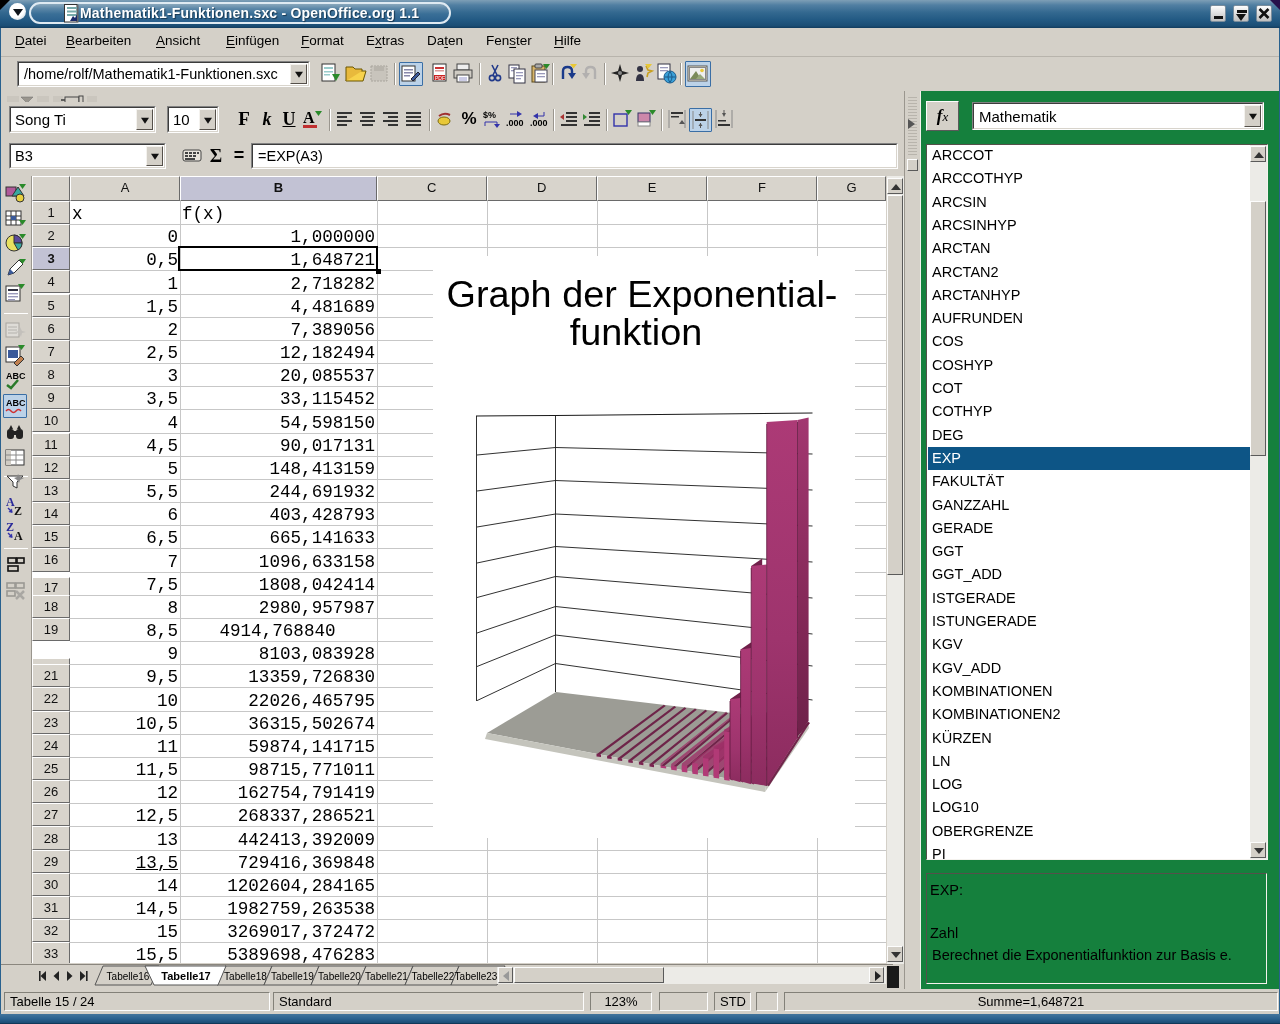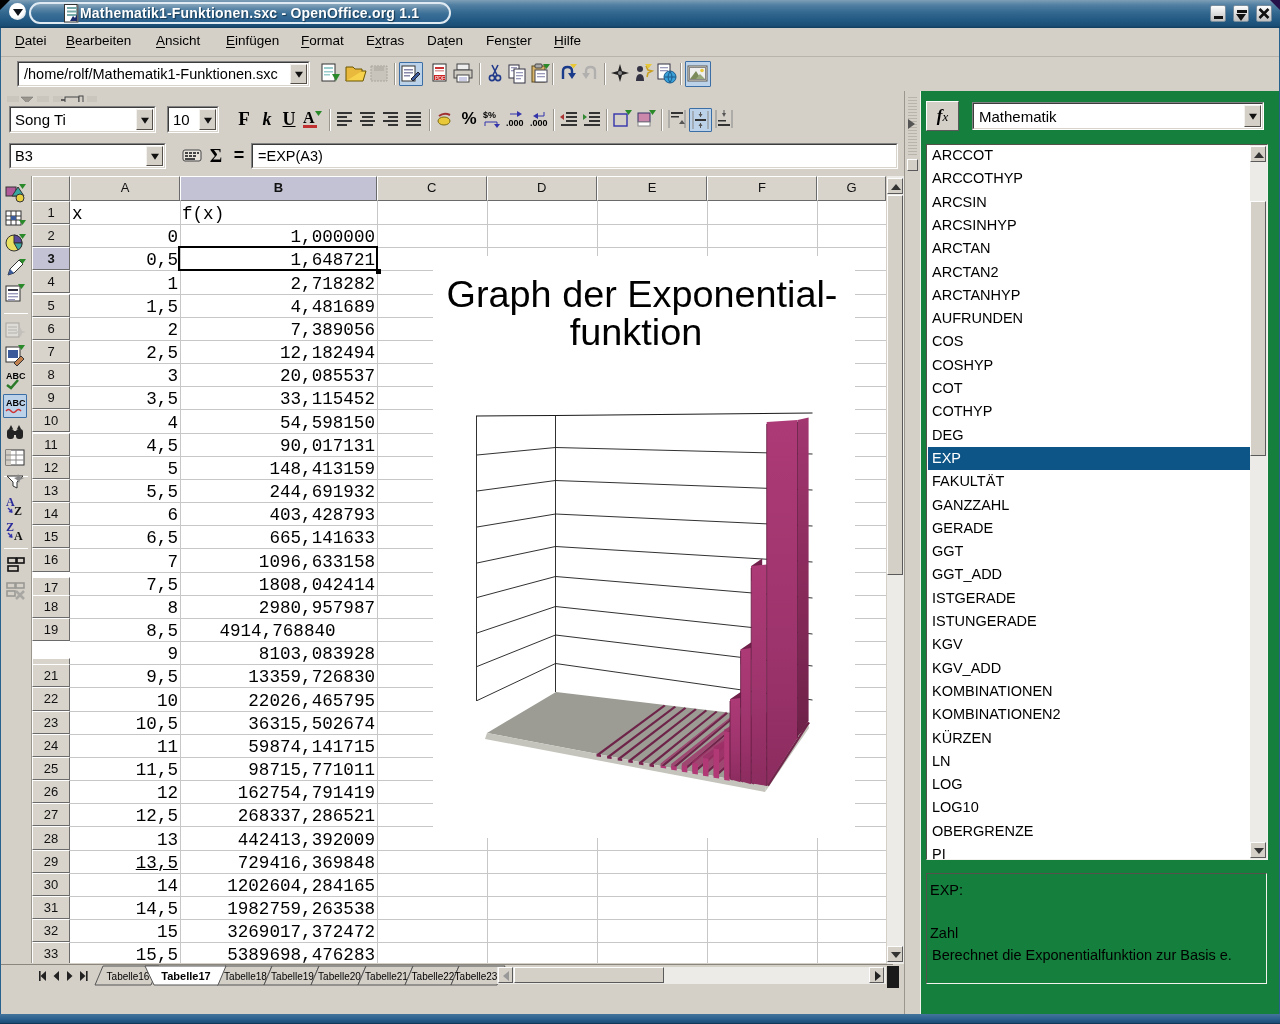--- a/index.html
+++ b/index.html
@@ -855,16 +855,25 @@
       <div class="raise" style="position:absolute;left:1px;top:0px;width:15px;height:16px;">
           <span style="position:absolute;left:4px;top:3px;border-top:5px solid transparent;border-bottom:5px solid transparent;border-right:6px solid #999;"></span>
         </div>
       <div class="raise" style="position:absolute;left:17px;top:0px;width:150px;height:16px;"></div>
       <div class="raise" style="position:absolute;left:372px;top:0px;width:15px;height:16px;">
           <span style="position:absolute;left:5px;top:3px;border-top:5px solid transparent;border-bottom:5px solid transparent;border-left:6px solid #222;"></span>
         </div>
     </div>
   </div>
   <div class="abs" style="left:887px;top:966px;width:12px;height:22px;background:#1a1a1a;"></div>
+  <div id="statusbar" class="abs">
+    <div class="sfield" style="left:3px;width:266px;">Tabelle 15 / 24</div>
+    <div class="sfield" style="left:272px;width:311px;">Standard</div>
+    <div class="sfield" style="left:589px;width:62px;text-align:center;">123%</div>
+    <div class="sfield" style="left:658px;width:49px;"></div>
+    <div class="sfield" style="left:713px;width:37px;">STD</div>
+    <div class="sfield" style="left:755px;width:22px;"></div>
+    <div class="sfield" style="left:783px;width:494px;text-align:center;">Summe=1,648721</div>
+  </div>
   <div class="abs" style="left:0;top:28px;width:1px;height:996px;background:#29618e;"></div>
   <div class="abs" style="left:1279px;top:28px;width:1px;height:996px;background:#29618e;"></div>
   <div id="botborder" class="abs"></div>
 </div>
 
 </body></html>

